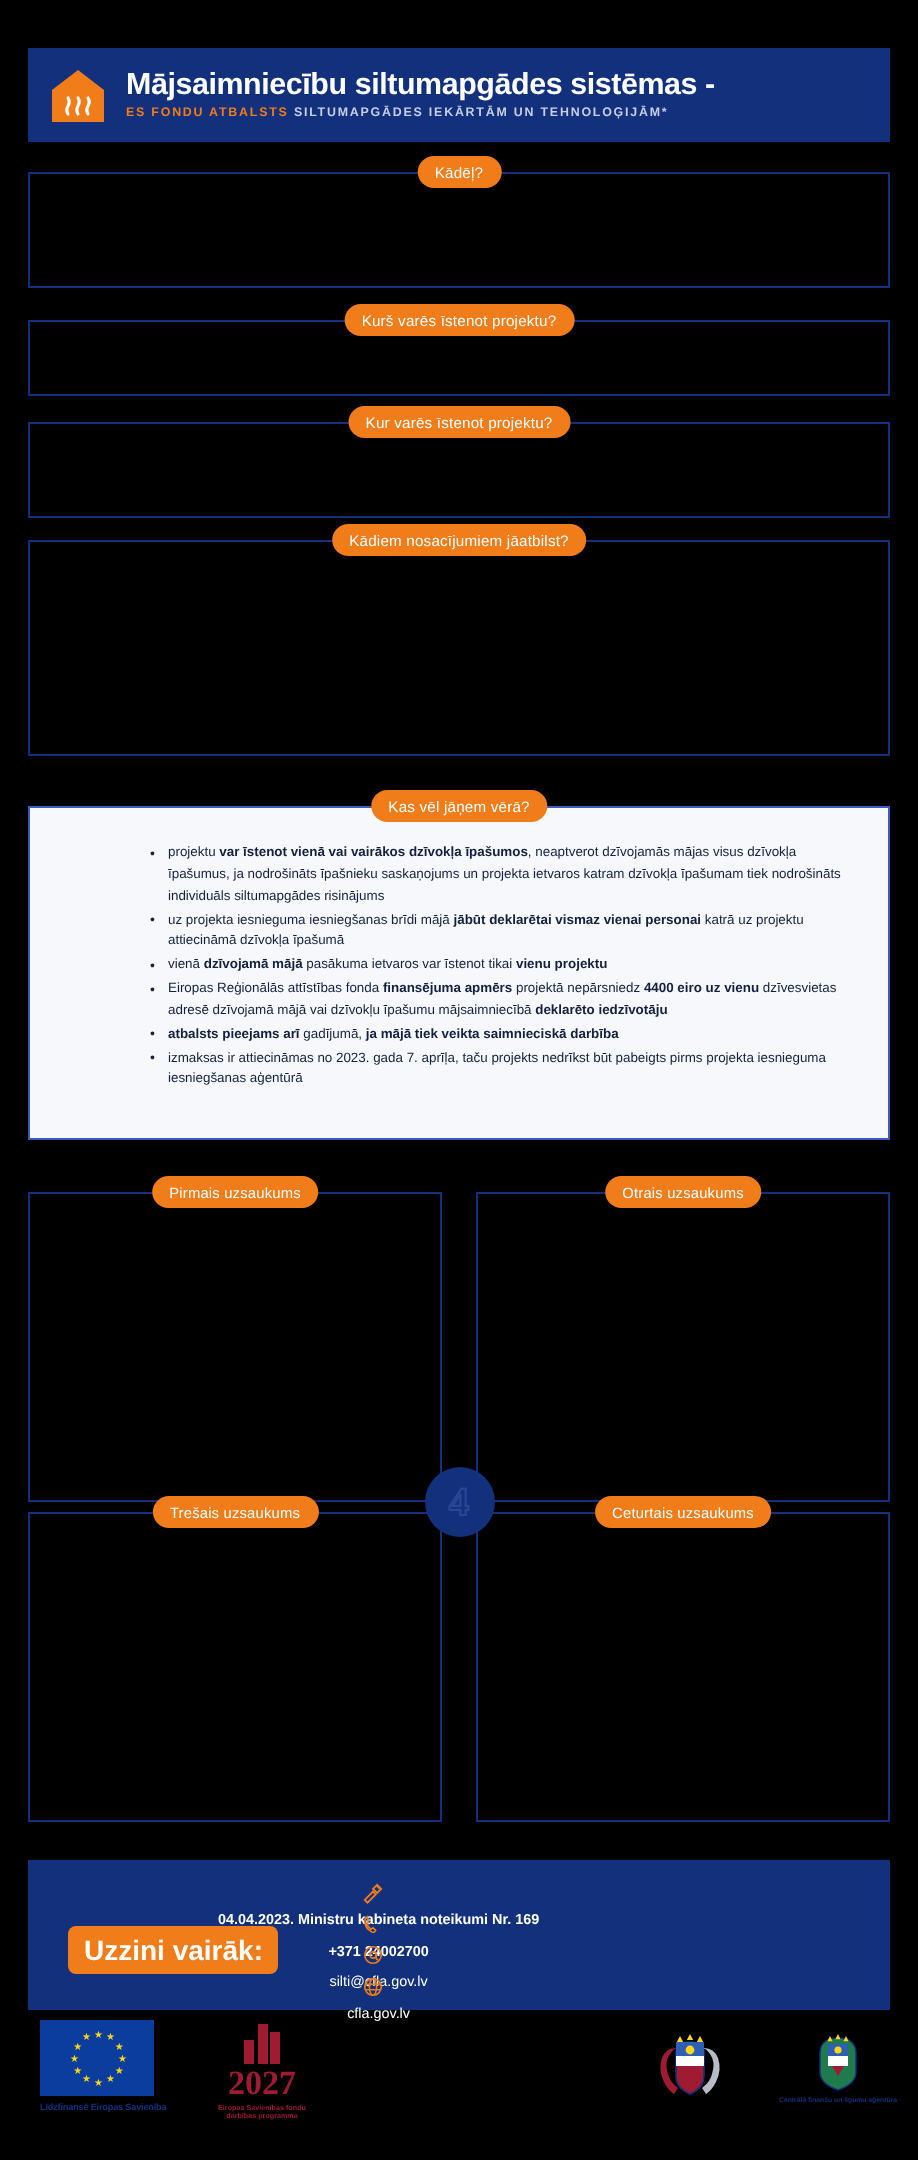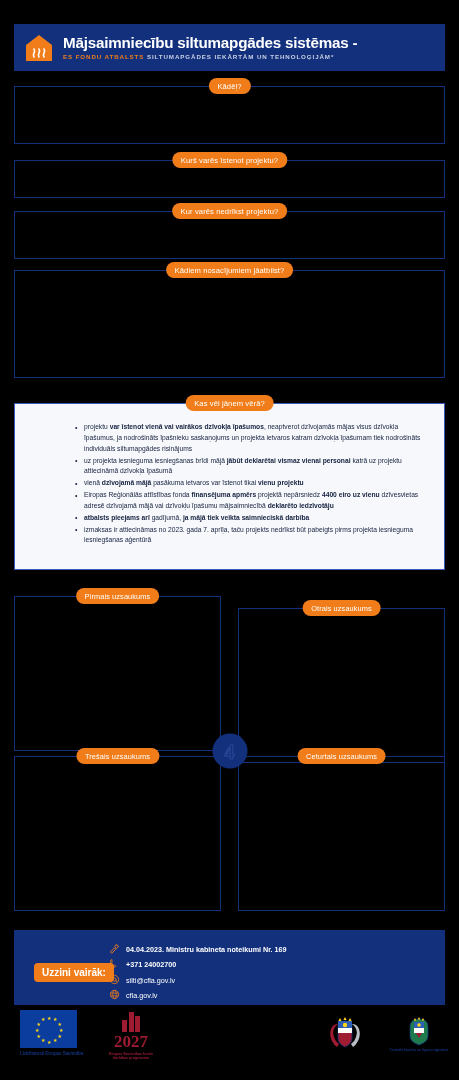--- a/index.html
+++ b/index.html
@@ -148,31 +148,32 @@
     width: 431px;
     height: 75px;
     background: #12307c;
   }
   .footer-badge {
     position: absolute;
     left: 20px;
     top: 33px;
     background: #f07d1a;
     color: #ffffff;
-    font-size: 10px;
+    font-size: 14px;
     font-weight: bold;
     padding: 4px 8px;
     border-radius: 4px;
     white-space: nowrap;
   }
   .contacts { position: absolute; left: 95px; top: 8px; }
   .crow {
     display: flex;
-    align-items: flex-end;
+    align-items: center;
     height: 15.5px;
+    flex-direction: column;
   }
   .cicon {
     width: 17px;
     flex: 0 0 17px;
     color: #f07d1a;
     display: flex;
     align-items: center;
   }
   .ctext {
     color: #ffffff;
@@ -230,21 +231,21 @@
 
   <div class="sec" style="left:14px; top:86px; width:431px; height:58px;">
     <div class="badge">Kādēļ?</div>
   </div>
 
   <div class="sec" style="left:14px; top:160px; width:431px; height:38px;">
     <div class="badge">Kurš varēs īstenot projektu?</div>
   </div>
 
   <div class="sec" style="left:14px; top:211px; width:431px; height:48px;">
-    <div class="badge">Kur varēs nedrīkst projektu?</div>
+    <div class="badge">Kur varēs īstenot projektu?</div>
   </div>
 
   <div class="sec" style="left:14px; top:270px; width:431px; height:108px;">
     <div class="badge">Kādiem nosacījumiem jāatbilst?</div>
   </div>
 
   <div class="sec white" style="left:14px; top:403px; width:431px; height:167px;">
     <div class="badge">Kas vēl jāņem vērā?</div>
     <ul class="bullets" id="notes-list">
         <li><span>projektu </span><b>var īstenot vienā vai vairākos dzīvokļa īpašumos</b><span>, neaptverot dzīvojamās mājas visus dzīvokļa īpašumus, ja nodrošināts īpašnieku saskaņojums un projekta ietvaros katram dzīvokļa īpašumam tiek nodrošināts individuāls siltumapgādes risinājums</span></li>
@@ -253,21 +254,21 @@
         <li><span>Eiropas Reģionālās attīstības fonda </span><b>finansējuma apmērs</b><span> projektā nepārsniedz </span><b>4400 eiro uz vienu</b><span> dzīvesvietas adresē dzīvojamā mājā vai dzīvokļu īpašumu mājsaimniecībā </span><b>deklarēto iedzīvotāju</b></li>
         <li><b>atbalsts pieejams arī</b><span> gadījumā, </span><b>ja mājā tiek veikta </b><b>saimnieciskā darbība</b></li>
         <li><span>izmaksas ir attiecināmas no 2023. gada 7. aprīļa, taču projekts nedrīkst būt pabeigts pirms projekta iesnieguma iesniegšanas aģentūrā</span></li>
       </ul>
   </div>
 
   <div class="quad-wrap">
     <div class="quad" style="left:0; top:8px; width:207px; height:155px;">
       <div class="badge">Pirmais uzsaukums</div>
     </div>
-    <div class="quad" style="left:224px; top:20px; width:207px; height:155px;padding-left:40px;">
+    <div class="quad" style="left:224px; top:8px; width:207px; height:155px;padding-left:40px;">
       <div class="badge">Otrais uzsaukums</div>
     </div>
     <div class="quad" style="left:224px; top:168px; width:207px; height:155px;">
       <div class="badge">Ceturtais uzsaukums</div>
     </div>
     <div class="quad" style="left:0; top:168px; width:207px; height:155px;">
       <div class="badge">Trešais uzsaukums</div>
     </div>
     <div class="center-circle">
       <span class="num">4</span>

